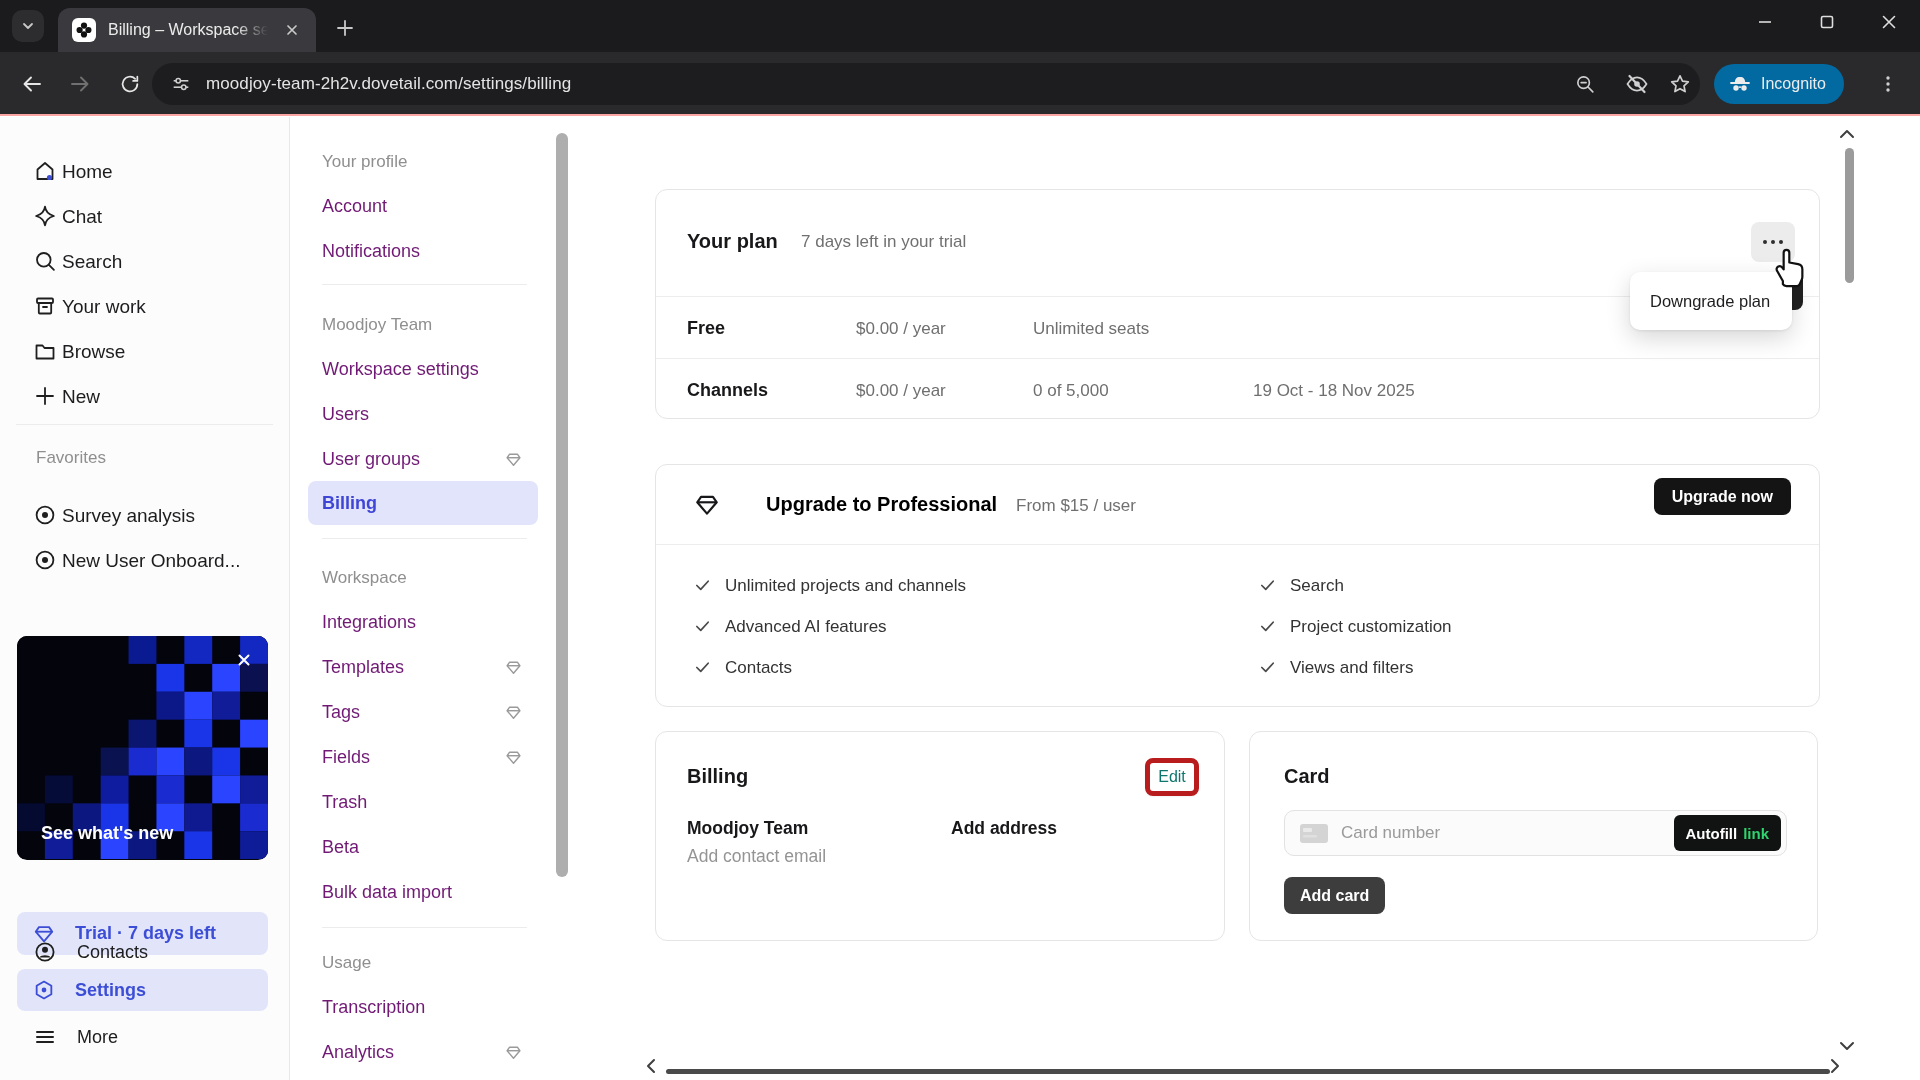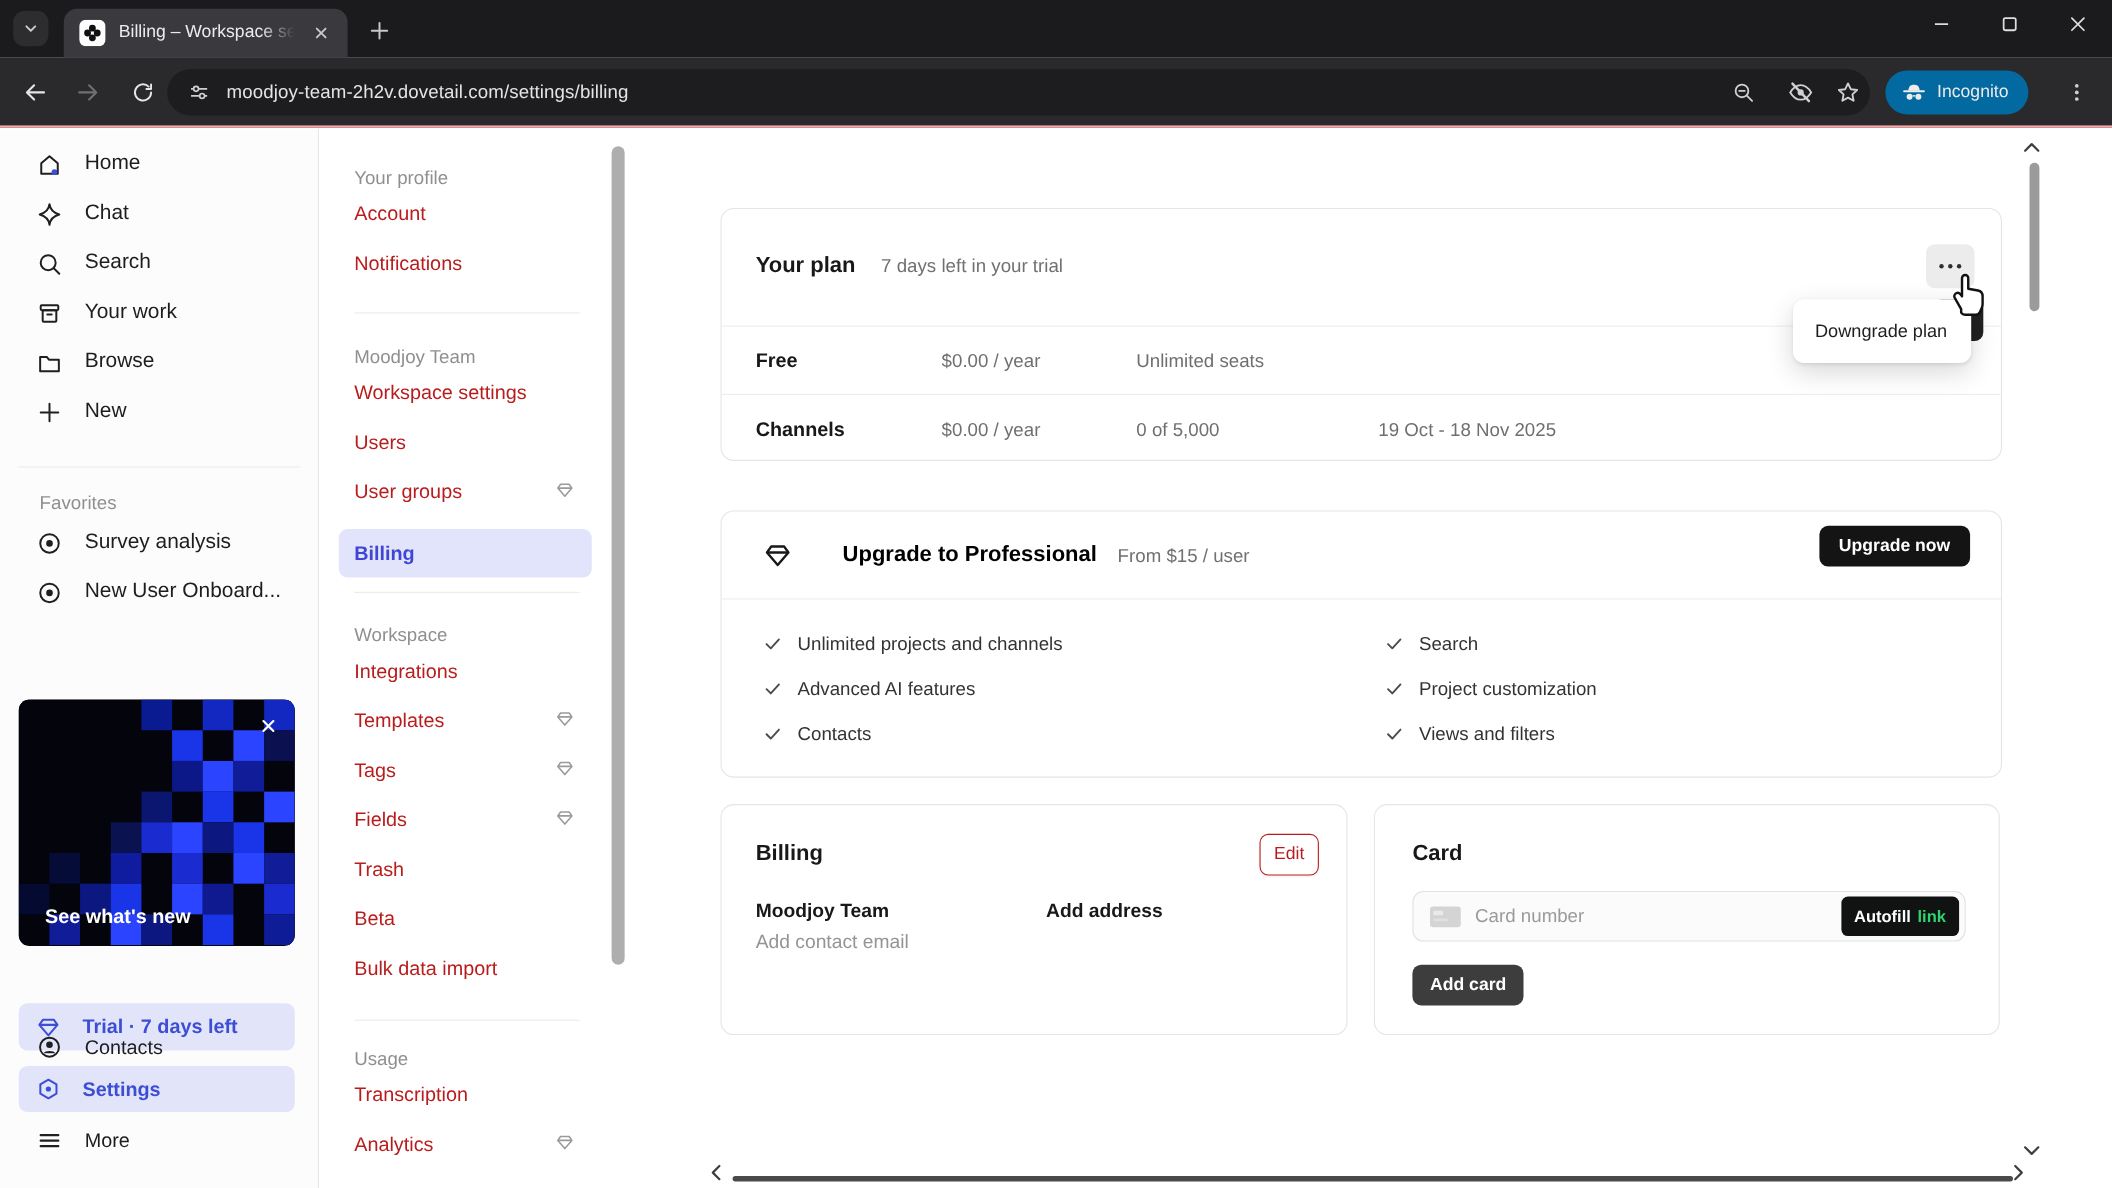--- a/index.html
+++ b/index.html
@@ -24,36 +24,36 @@
   .url-text { margin-left:14px; font-size:17px; color:#e4e4e4; letter-spacing:.1px; }
   .tb-icon { position:absolute; top:14px; width:36px; height:36px; display:flex; align-items:center; justify-content:center; border-radius:50%; }
   .incog-pill { position:absolute; left:1714px; top:12px; height:40px; padding:0 18px 0 14px; border-radius:20px; background:#0369a1; display:flex; align-items:center; gap:9px; }
   .incog-label { font-size:16px; color:#ececec; }
 
   
   .app { position:absolute; left:0; top:117px; width:1920px; height:963px; background:#fff; }
 
   
   .sidebar { position:absolute; left:0; top:0; width:290px; height:963px; background:#fcfcfc; border-right:1px solid #e8e8e8; }
-  .side-item { position:absolute; left:0; width:290px; height:45px; display:flex; align-items:flex-start; padding-left:33px; gap:20px; font-size:19px; font-weight:500; color:#1d1d1f; }
+  .side-item { position:absolute; left:0; width:290px; height:45px; display:flex; align-items:flex-end; padding-left:33px; gap:5px; font-size:19px; font-weight:500; color:#1d1d1f; }
   .side-divider { position:absolute; left:16px; right:16px; height:1px; background:#ececec; }
   .fav-header { position:absolute; left:36px; font-size:17px; color:#8f8f8f; }
   .side-item-hl { position:absolute; left:17px; width:251px; height:43px; border-radius:8px; background:#e2e5fa; display:flex; align-items:center; padding-left:16px; gap:20px; font-size:18px; font-weight:600; color:#3c4ed6; }
   .side-item-b { position:absolute; left:17px; width:251px; height:44px; display:flex; align-items:center; padding-left:16px; gap:20px; font-size:18px; font-weight:500; color:#1d1d1f; }
 
   .promo { position:absolute; left:17px; top:519px; width:251px; height:224px; border-radius:10px; background:#05050e; overflow:hidden; }
   .promo svg.mosaic { position:absolute; inset:0; }
   .promo-title { position:absolute; left:24px; top:16px; color:#fff; font-size:34px; line-height:41px; font-weight:700; letter-spacing:-.5px; }
   .promo-close { position:absolute; right:12px; top:12px; width:24px; height:24px; display:flex; align-items:center; justify-content:center; }
   .promo-cta { position:absolute; left:24px; bottom:16px; color:#fff; font-size:18px; font-weight:600; }
 
   
   .settingsnav { position:absolute; left:290px; top:0; width:278px; height:963px; background:#fff; }
   .sn-header { position:absolute; left:32px; font-size:17px; color:#8f8f8f; }
-  .sn-item { position:absolute; left:32px; width:200px; height:44px; display:flex; font-size:18px; font-weight:500; color:#b91c1c; }
+  .sn-item { position:absolute; left:32px; width:200px; height:44px; display:flex; align-items:center; font-size:18px; font-weight:500; color:#701a75; }
   .sn-item .gem { margin-left:auto; }
   .sn-divider { position:absolute; left:32px; width:205px; height:1px; background:#ececec; }
   .sn-selected { position:absolute; left:18px; width:230px; height:44px; border-radius:8px; background:#e2e4fb; display:flex; align-items:center; padding-left:14px; font-size:18px; font-weight:600; color:#3f46d6; }
   .sn-scrollbar { position:absolute; left:266px; top:16px; width:12px; height:744px; border-radius:6px; background:#aeaeae; }
 
   
   .content { position:absolute; left:568px; top:0; width:1352px; height:963px; background:#fff; }
   .card { position:absolute; background:#fff; border:1px solid #e5e5e5; border-radius:12px; }
 
   .plan-card { left:87px; top:72px; width:1165px; height:230px; }
@@ -74,21 +74,21 @@
   .up-gem { position:absolute; left:38px; top:27px; }
   .up-title { position:absolute; left:110px; top:28px; font-size:20px; font-weight:700; color:#000000;text-align:center; }
   .up-sub { position:absolute; left:360px; top:31px; font-size:17px; color:#707070; }
   .up-btn { position:absolute; right:28px; top:13px; height:37px; padding:0 18px; border-radius:8px; background:#141414; color:#fff; font-size:16px; font-weight:600; display:flex; align-items:center; }
   .up-divider { position:absolute; left:0; top:79px; width:1163px; height:1px; background:#ededed; }
   .feat { position:absolute; height:41px; display:flex; align-items:center; gap:14px; font-size:17px; color:#333; }
   .feat.colL { left:38px; } .feat.colR { left:603px; }
 
   .billing-card { left:87px; top:614px; width:570px; height:210px; }
   .bc-title { position:absolute; left:31px; top:33px; font-size:20px; font-weight:700; color:#18181a; }
-  .edit-btn { position:absolute; right:25px; top:26px; width:54px; height:38px; border-radius:8px; border:1px solid #b91c1c; background:#fff; box-shadow:0 1px 2px rgba(0,0,0,.05); font-size:16px; color:#b91c1c; display:flex; align-items:center; justify-content:center; }
+  .edit-btn { position:absolute; right:25px; top:26px; width:54px; height:38px; border-radius:8px; border:5px solid #b91c1c; background:#fff; box-shadow:0 1px 2px rgba(0,0,0,.05); font-size:16px; color:#0f766e; display:flex; align-items:center; justify-content:center; }
   .bc-team { position:absolute; left:31px; top:86px; font-size:17.5px; font-weight:700; color:#18181a; }
   .bc-email { position:absolute; left:31px; top:114px; font-size:17.5px; color:#949494; }
   .bc-address { position:absolute; left:295px; top:86px; font-size:17.5px; font-weight:700; color:#18181a; }
 
   .cardnum-card { left:681px; top:614px; width:569px; height:210px; }
   .cc-title { position:absolute; left:34px; top:33px; font-size:20px; font-weight:700; color:#18181a; }
   .cc-input { position:absolute; left:34px; top:78px; width:503px; height:46px; border-radius:10px; border:1px solid #e2e2e2; background:#fbfbfb; display:flex; align-items:center; padding:0 5px 0 14px; }
   .cc-input input { border:none; outline:none; background:transparent; font-size:17px; color:#333; margin-left:12px; flex:1; font-family:inherit; }
   .cc-input input::placeholder { color:#9a9a9a; }
   .autofill-badge { flex:0 0 auto; height:36px; border-radius:6px; background:#101311; display:flex; align-items:center; padding:0 12px; gap:6px; }

